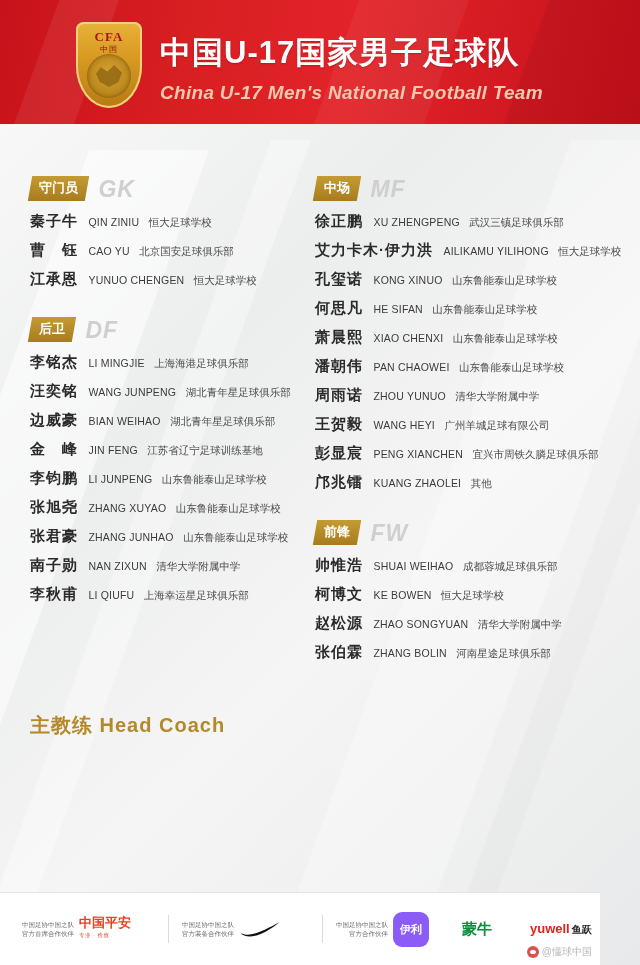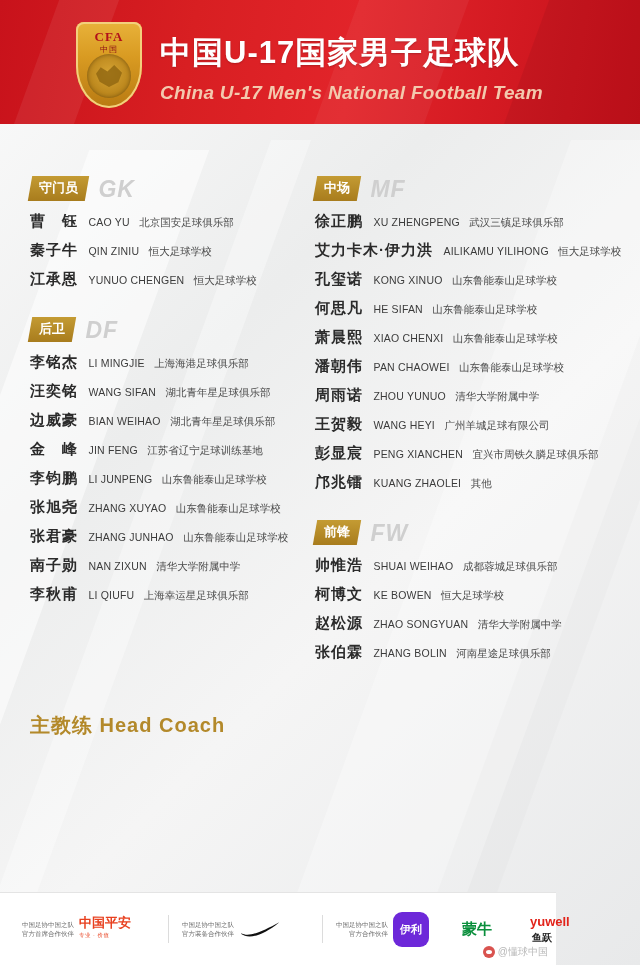--- a/index.html
+++ b/index.html
@@ -197,21 +197,21 @@
     color: #b3892a;
     margin-bottom: 14px;
     letter-spacing: 1px;
   }
 
   
   .footer {
     position: absolute;
     left: 0;
     bottom: 0;
-    width: 556px;
+    width: 600px;
     height: 72px;
     background: #ffffff;
     border-top: 1px solid #e4e4e4;
   }
   .footer-inner {
     position: relative;
     height: 72px;
   }
   .sponsor {
     position: absolute;
@@ -232,21 +232,21 @@
     position: absolute;
     top: 22px;
     width: 1px;
     height: 28px;
     background: #dcdcdc;
   }
   .pingan { font-size: 13px; font-weight: bold; color: #e8401f; line-height: 13px; }
   .pingan small { display:block; font-size: 5.5px; color:#e8401f; font-weight: normal; letter-spacing: 0.5px;}
   .nike-swoosh { width: 42px; height: 16px; }
   .yili {
-    background: #6d28d9;
+    background: #8b5cf6;
     color: #fff;
     font-size: 11px;
     font-weight: bold;
     padding: 10px 7px;
     border-radius: 9px;
   }
   .mengniu { font-size: 15px; font-weight: bold; color: #0a8f3c; }
   .yuwell { font-size: 13px; font-weight: bold; color: #e2231a; }
   .yuwell small { font-size: 10px; color: #222; margin-left: 2px;}
   .weibo-credit {
@@ -298,49 +298,49 @@
     <div class="title-en">China U-17 Men's National Football Team</div>
   </div>
 
   <div class="col-left">
 
     <div class="sec-head">
       <span class="sec-tag"><span>守门员</span></span>
       <span class="sec-abbr">GK</span>
     </div>
     <div class="player">
+      <span class="p-cn">秦子牛</span>
+      <span class="p-en">QIN ZINIU</span>
+      <span class="p-club">恒大足球学校</span>
+    </div>
+    <div class="player">
       <span class="p-cn">曹　钰</span>
       <span class="p-en">CAO YU</span>
       <span class="p-club">北京国安足球俱乐部</span>
     </div>
     <div class="player">
-      <span class="p-cn">秦子牛</span>
-      <span class="p-en">QIN ZINIU</span>
-      <span class="p-club">恒大足球学校</span>
-    </div>
-    <div class="player">
       <span class="p-cn">江承恩</span>
       <span class="p-en">YUNUO CHENGEN</span>
       <span class="p-club">恒大足球学校</span>
     </div>
 
     <div class="sec-gap"></div>
 
     <div class="sec-head">
       <span class="sec-tag"><span>后卫</span></span>
       <span class="sec-abbr">DF</span>
     </div>
     <div class="player">
       <span class="p-cn">李铭杰</span>
       <span class="p-en">LI MINGJIE</span>
       <span class="p-club">上海海港足球俱乐部</span>
     </div>
     <div class="player">
       <span class="p-cn">汪奕铭</span>
-      <span class="p-en">WANG SIFAN</span>
+      <span class="p-en">WANG JUNPENG</span>
       <span class="p-club">湖北青年星足球俱乐部</span>
     </div>
     <div class="player">
       <span class="p-cn">边威豪</span>
       <span class="p-en">BIAN WEIHAO</span>
       <span class="p-club">湖北青年星足球俱乐部</span>
     </div>
     <div class="player">
       <span class="p-cn">金　峰</span>
       <span class="p-en">JIN FENG</span>

